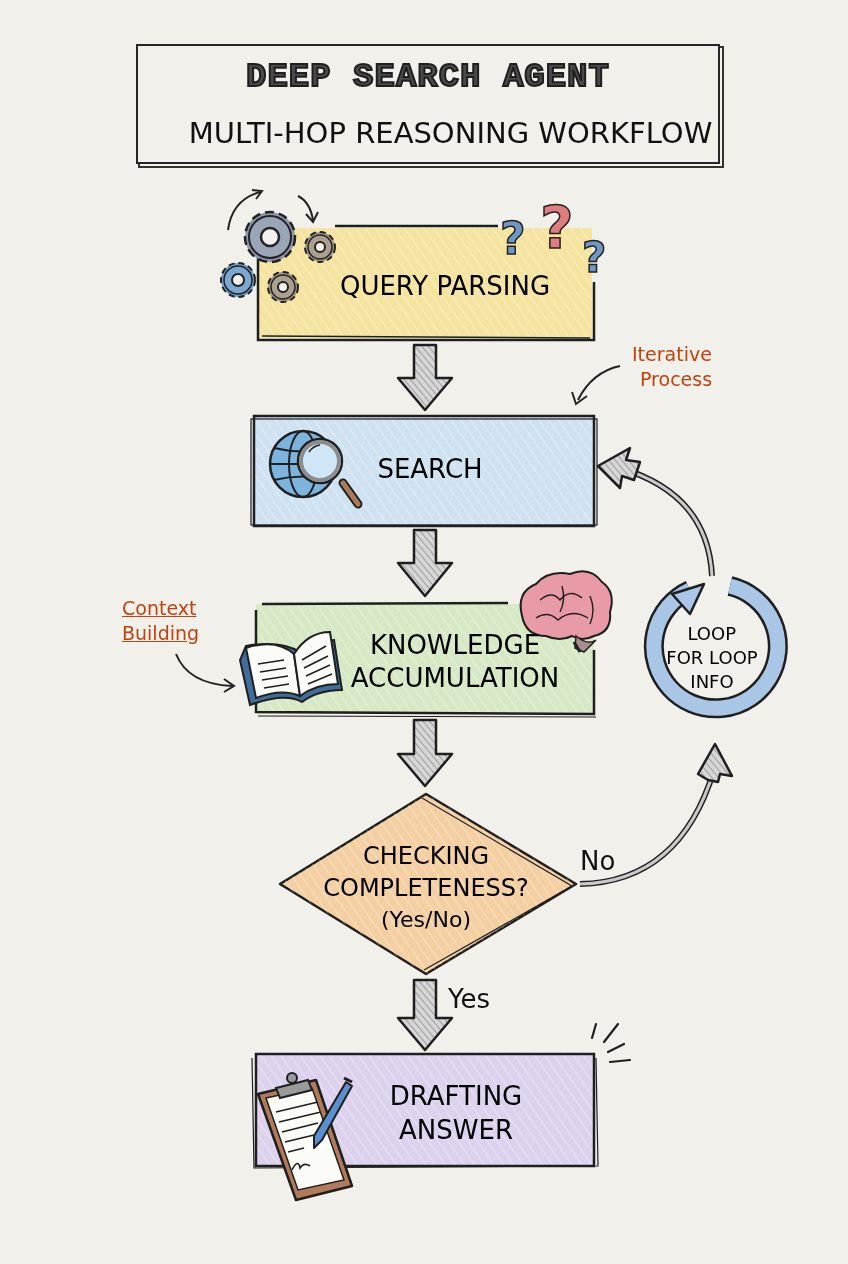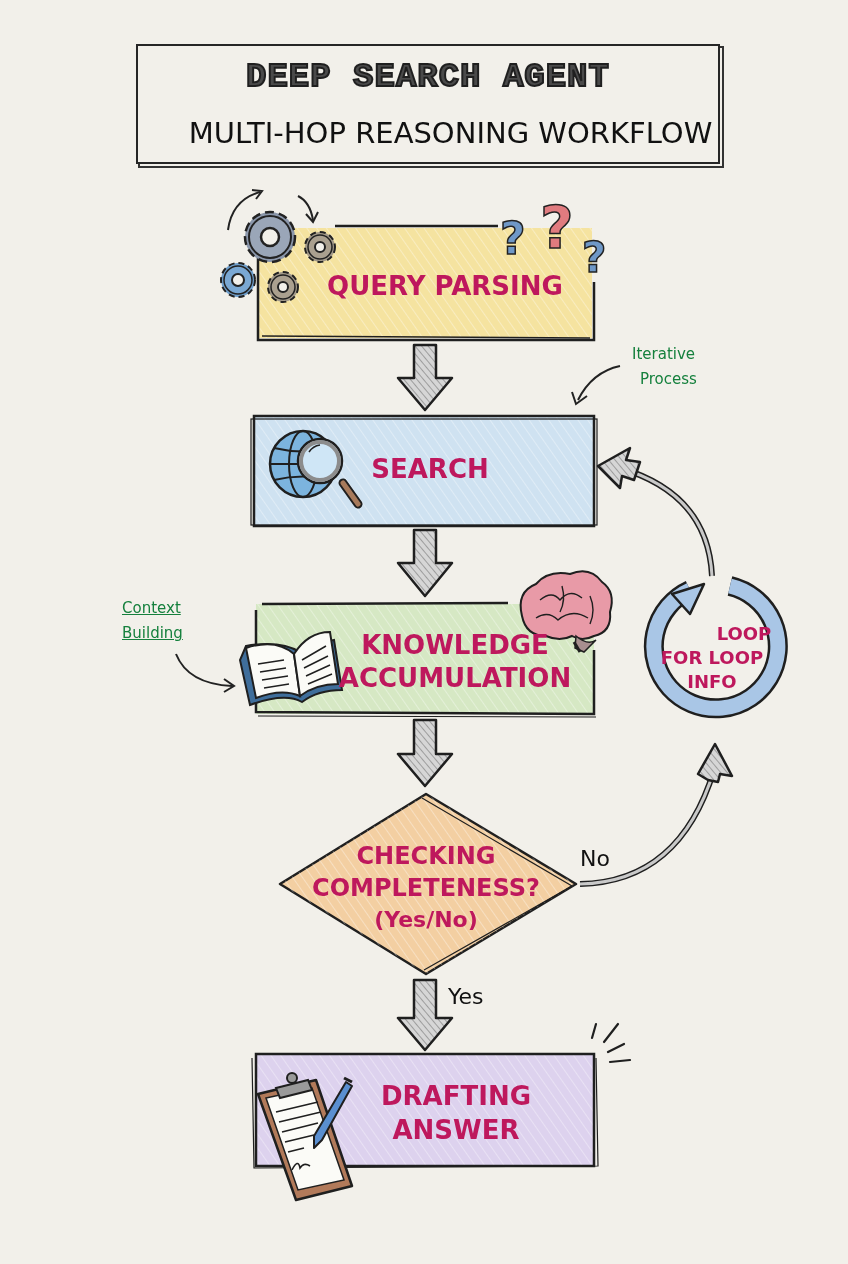--- a/index.html
+++ b/index.html
@@ -1,23 +1,23 @@
 <!DOCTYPE html>
 <html><head>
 <meta charset="utf-8">
 <style>
   html,body{margin:0;padding:0;}
   body{width:848px;height:1264px;background:#f2f0ea;position:relative;overflow:hidden;font-family:"DejaVu Sans",sans-serif;color:#1c1c1c;}
   #diagram{position:absolute;left:0;top:0;width:848px;height:1264px;}
   .title-box{position:absolute;left:136px;top:44px;width:580px;height:116px;border:2.5px solid #262626;box-shadow:3px 3px 0 -1px #f2f0ea,3px 3px 0 1px #333;}
   .title-main{position:absolute;left:0;right:0;top:12px;text-align:center;font-size:34px;font-weight:bold;letter-spacing:1px;color:#4a4a4a;font-family:Liberation Mono, monospace;-webkit-text-stroke:2px #1f1f1f;}
   .title-sub{position:absolute;left:0;right:0;top:70px;text-align:center;font-size:29px;color:#111;padding-left:45px;}
-  .node-label{position:absolute;font-size:26px;color:#be185d;text-align:center;line-height:36px;font-weight:bold;}
-  .note{position:absolute;font-size:15px;color:#15803d;line-height:25px;}
-  .edge-label{position:absolute;font-size:22px;color:#111;}
+  .node-label{position:absolute;font-size:26px;color:#000000;text-align:center;line-height:36px;}
+  .note{position:absolute;font-size:19px;color:#c2410c;line-height:25px;}
+  .edge-label{position:absolute;font-size:26px;color:#111;}
 </style>
 </head>
 <body>
 
 <svg id="diagram" viewBox="0 0 848 1264">
   <defs>
     <pattern id="hatch" patternUnits="userSpaceOnUse" width="8" height="8" patternTransform="rotate(-35)">
       <line x1="0" y1="0" x2="0" y2="8" stroke="#ffffff" stroke-width="2" opacity="0.35"></line>
     </pattern>
     <pattern id="grayhatch" patternUnits="userSpaceOnUse" width="5" height="5" patternTransform="rotate(-40)">
@@ -179,21 +179,21 @@
   <div class="node-label" style="left:296px;top:870px;width:260px;font-size:24px;">COMPLETENESS?</div>
   <div class="node-label" style="left:326px;top:902px;width:200px;font-size:22px;">(Yes/No)</div>
 </div>
 
 <div>
   <div class="node-label" style="left:356px;top:1078px;width:200px;">DRAFTING</div>
   <div class="node-label" style="left:356px;top:1112px;width:200px;">ANSWER</div>
 </div>
 
 <div>
-  <div class="node-label" style="left:684px;top:622px;width:120px;font-size:18px;line-height:24px;">LOOP</div>
+  <div class="node-label" style="left:616px;top:622px;width:120px;font-size:18px;line-height:24px;text-align:right;">LOOP</div>
   <div class="node-label" style="left:652px;top:646px;width:120px;font-size:18px;line-height:24px;">FOR LOOP</div>
   <div class="node-label" style="left:652px;top:670px;width:120px;font-size:18px;line-height:24px;">INFO</div>
 </div>
 
 <div class="note" style="left:632px;top:342px;">
   <div>Iterative</div>
   <div style="padding-left:8px;">Process</div>
 </div>
 <div class="note" style="left:122px;top:596px;text-decoration:underline;">
   <div>Context</div>

